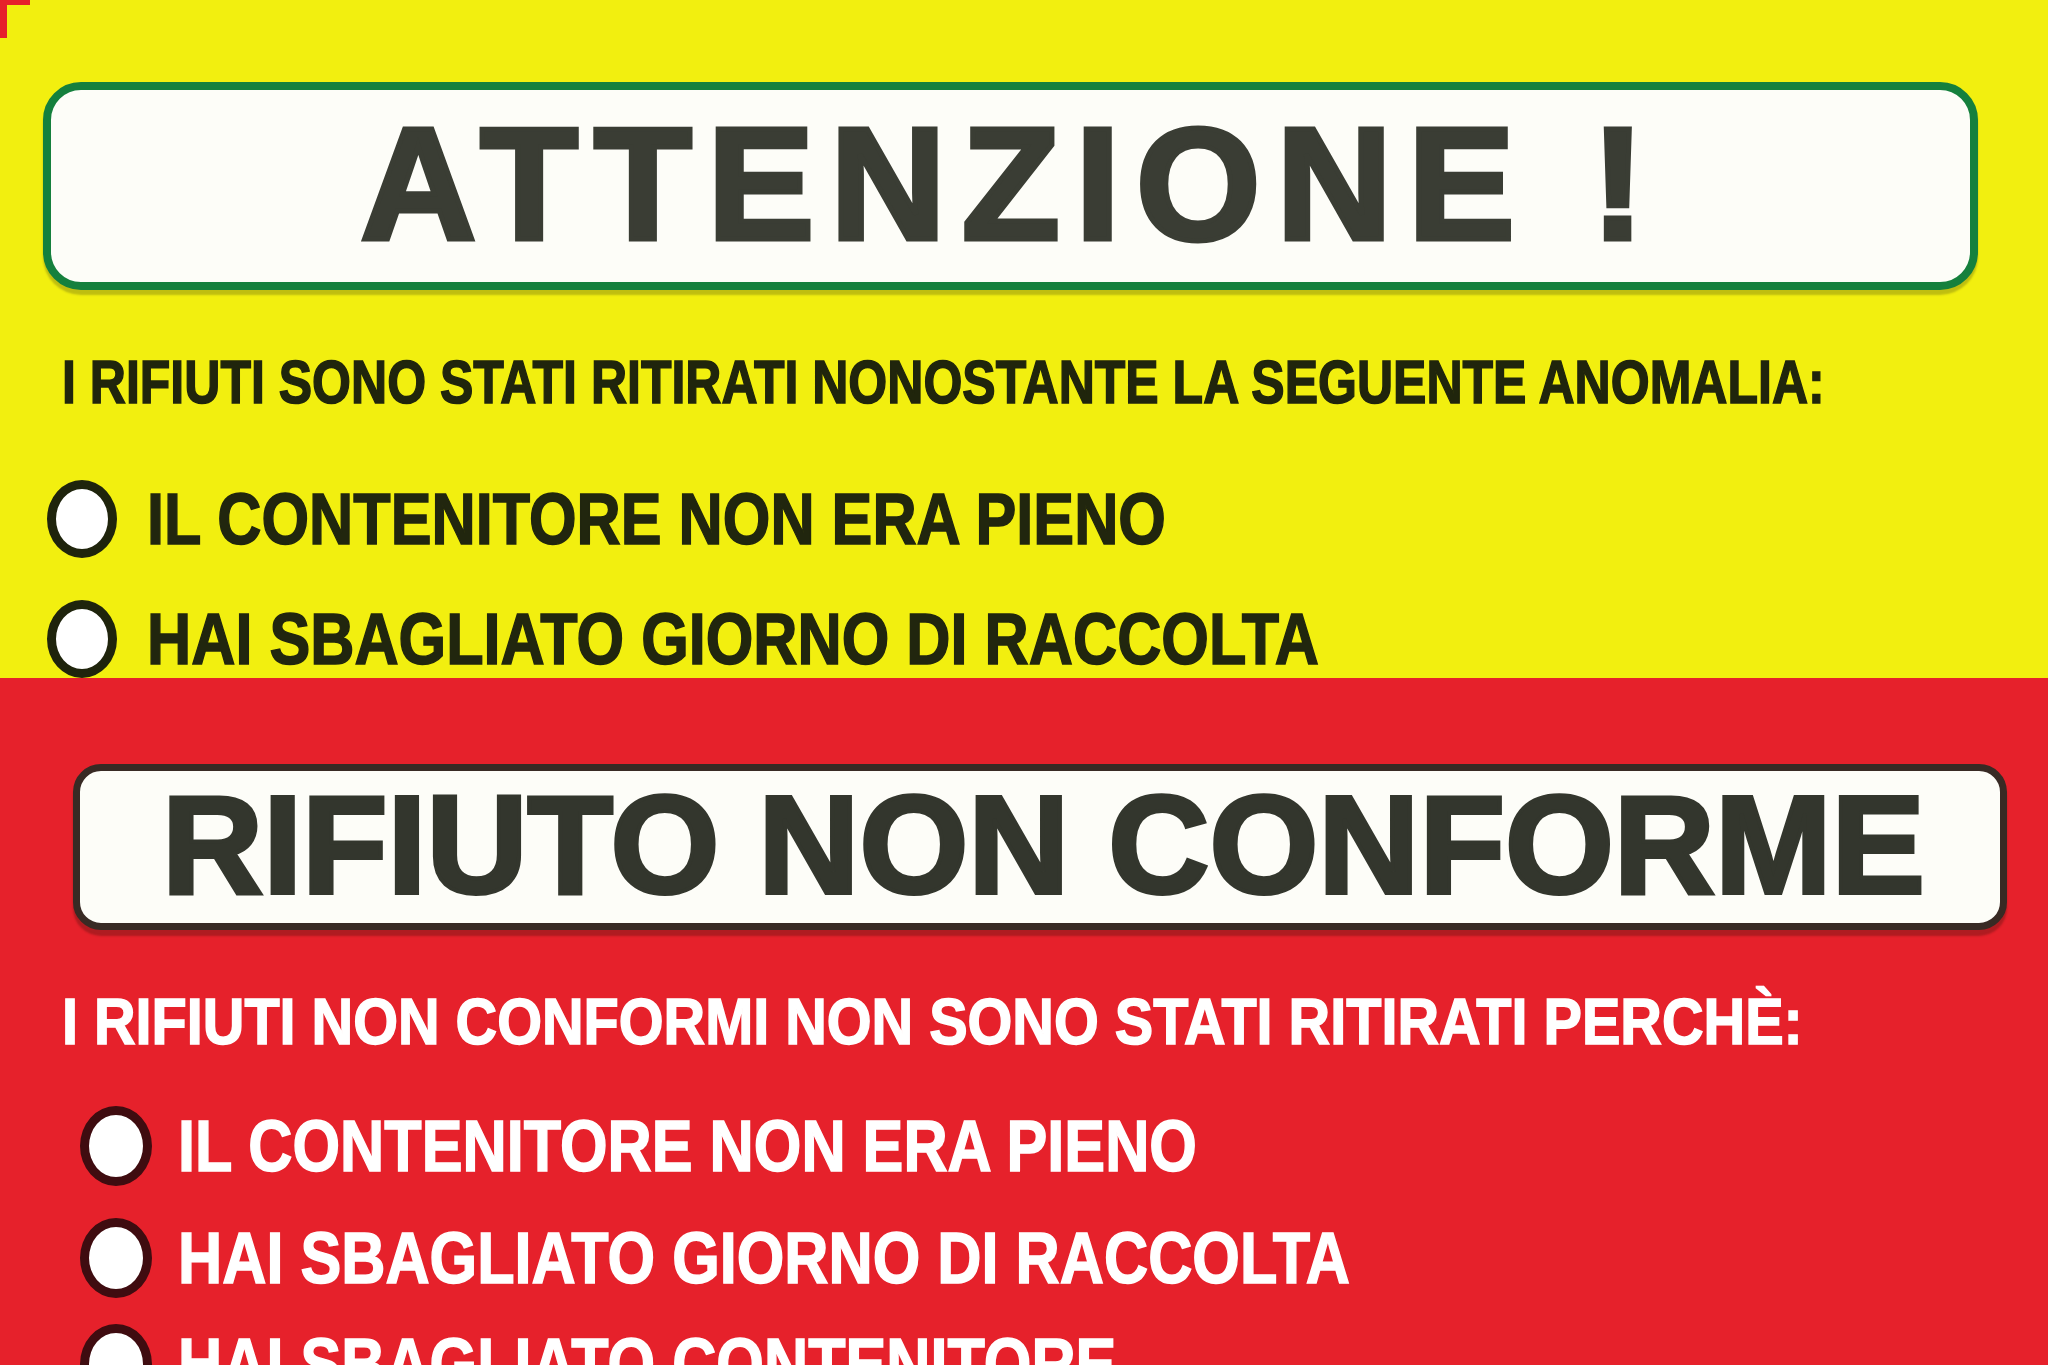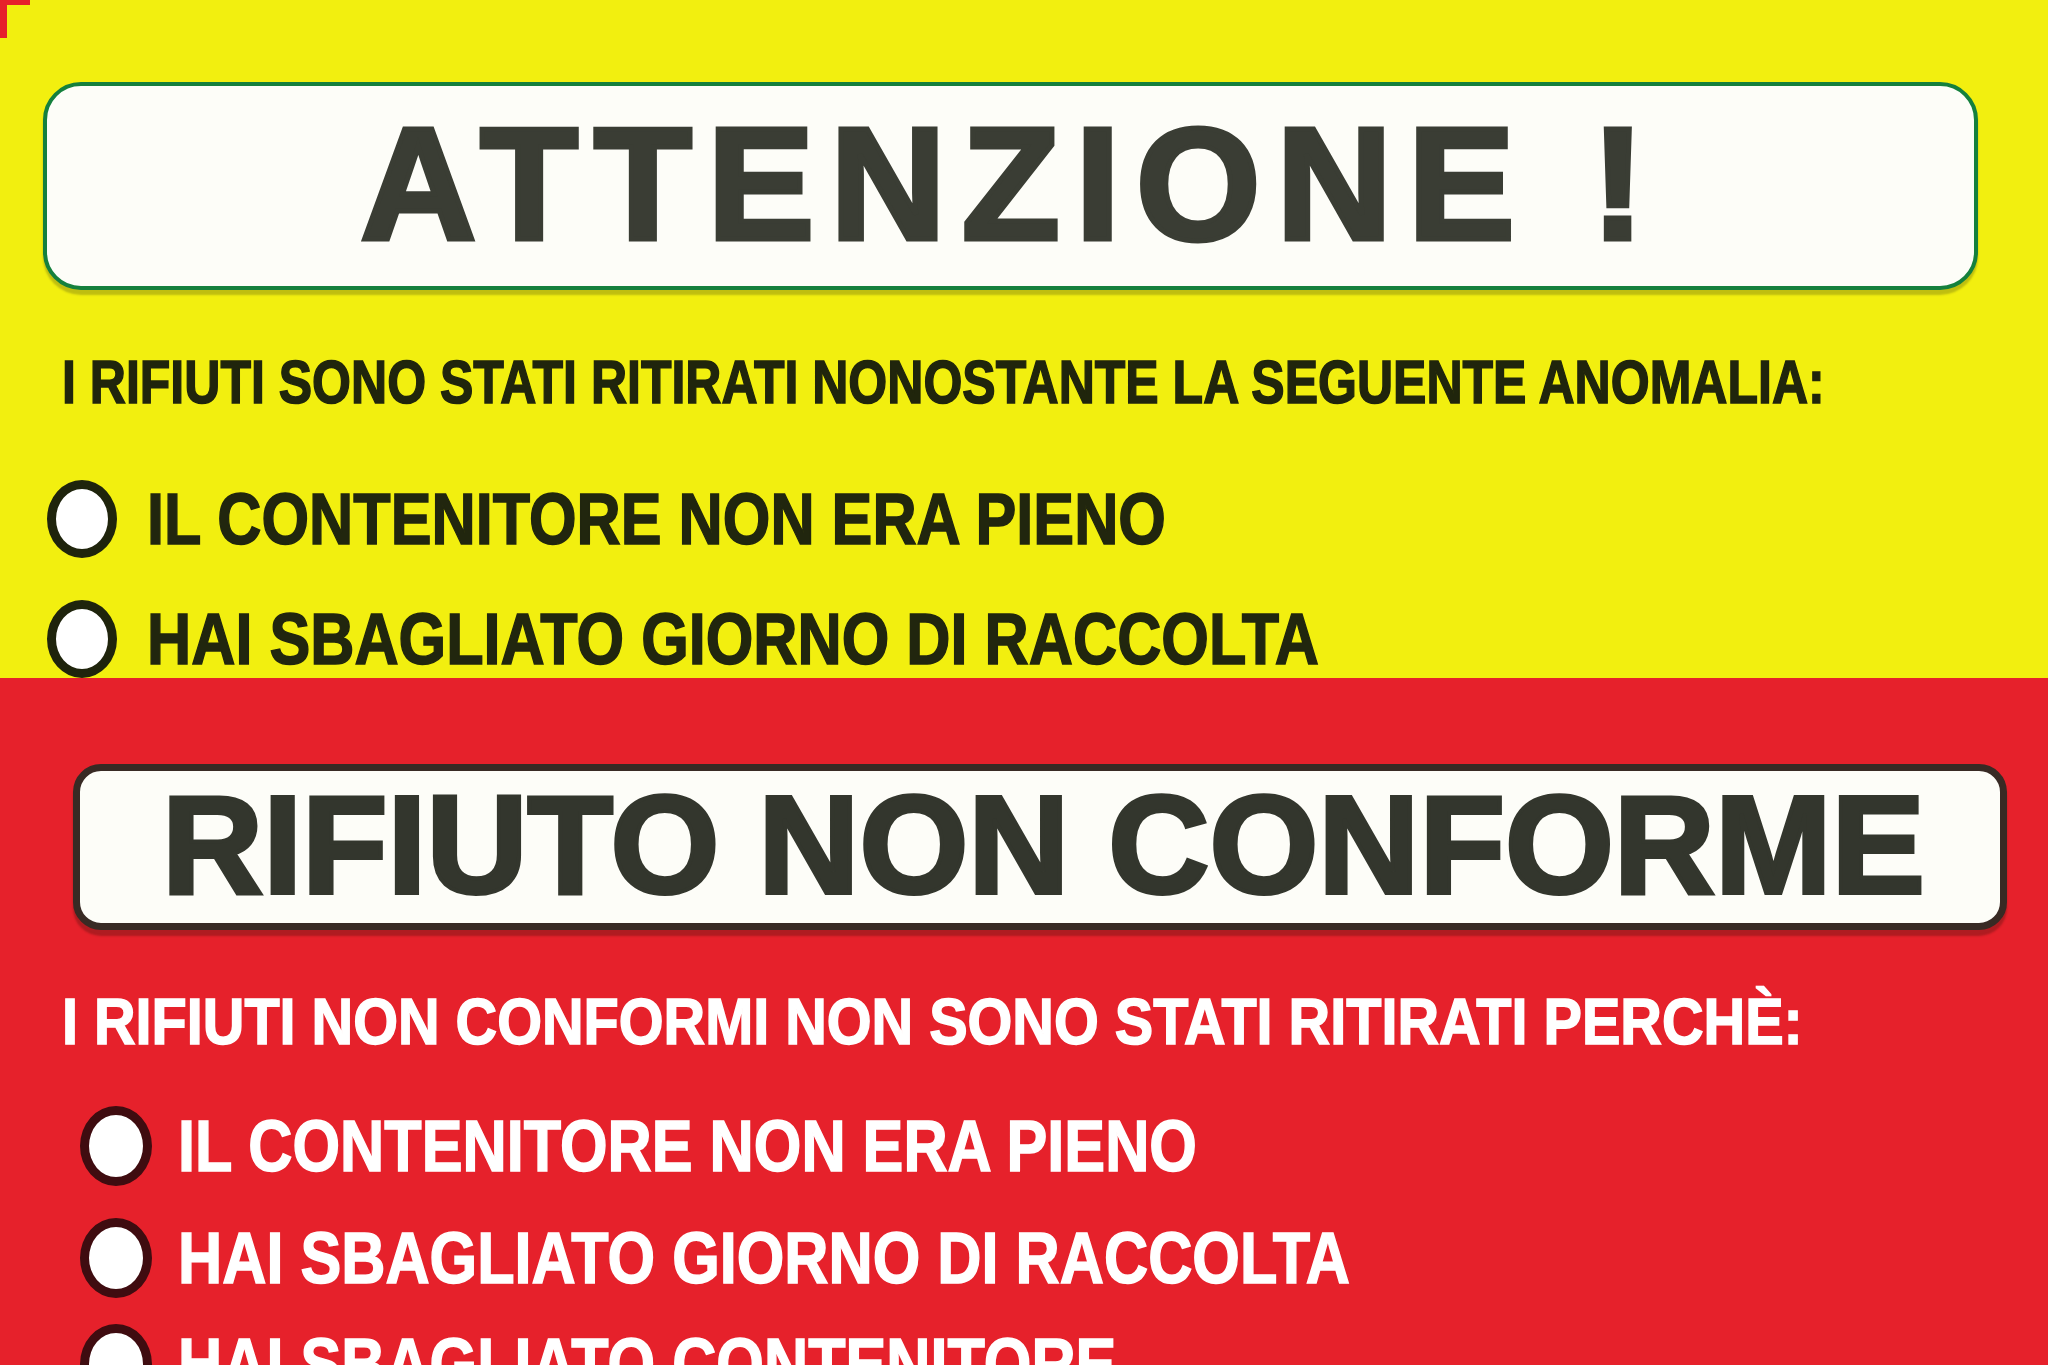--- a/index.html
+++ b/index.html
@@ -15,21 +15,21 @@
   .sec-red{top:678px;height:687px;background:var(--red,#E6212B);}
 
   
   .banner{
     position:absolute;background:#FDFDF8;
     display:flex;align-items:center;justify-content:center;
     box-sizing:border-box;
   }
   .banner-y{
     left:43px;top:82px;width:1935px;height:208px;
-    border:4px solid #15803d;border-radius:38px;
+    border:8px solid #15803d;border-radius:38px;
     box-shadow:0 5px 2px rgba(40,45,20,.25);
   }
   .banner-r{
     left:73px;top:86px;width:1934px;height:166px;
     border:7px solid #382A24;border-radius:28px;
     box-shadow:0 6px 2px rgba(50,15,10,.3);
     padding-left:7px;
   }
   .banner-title{
     font-weight:bold;white-space:nowrap;line-height:1;

